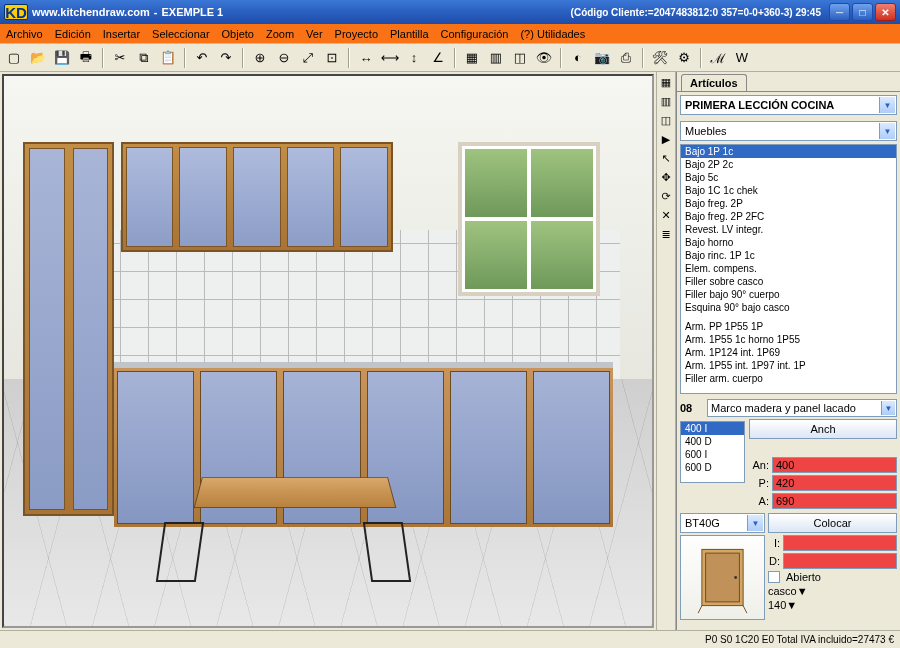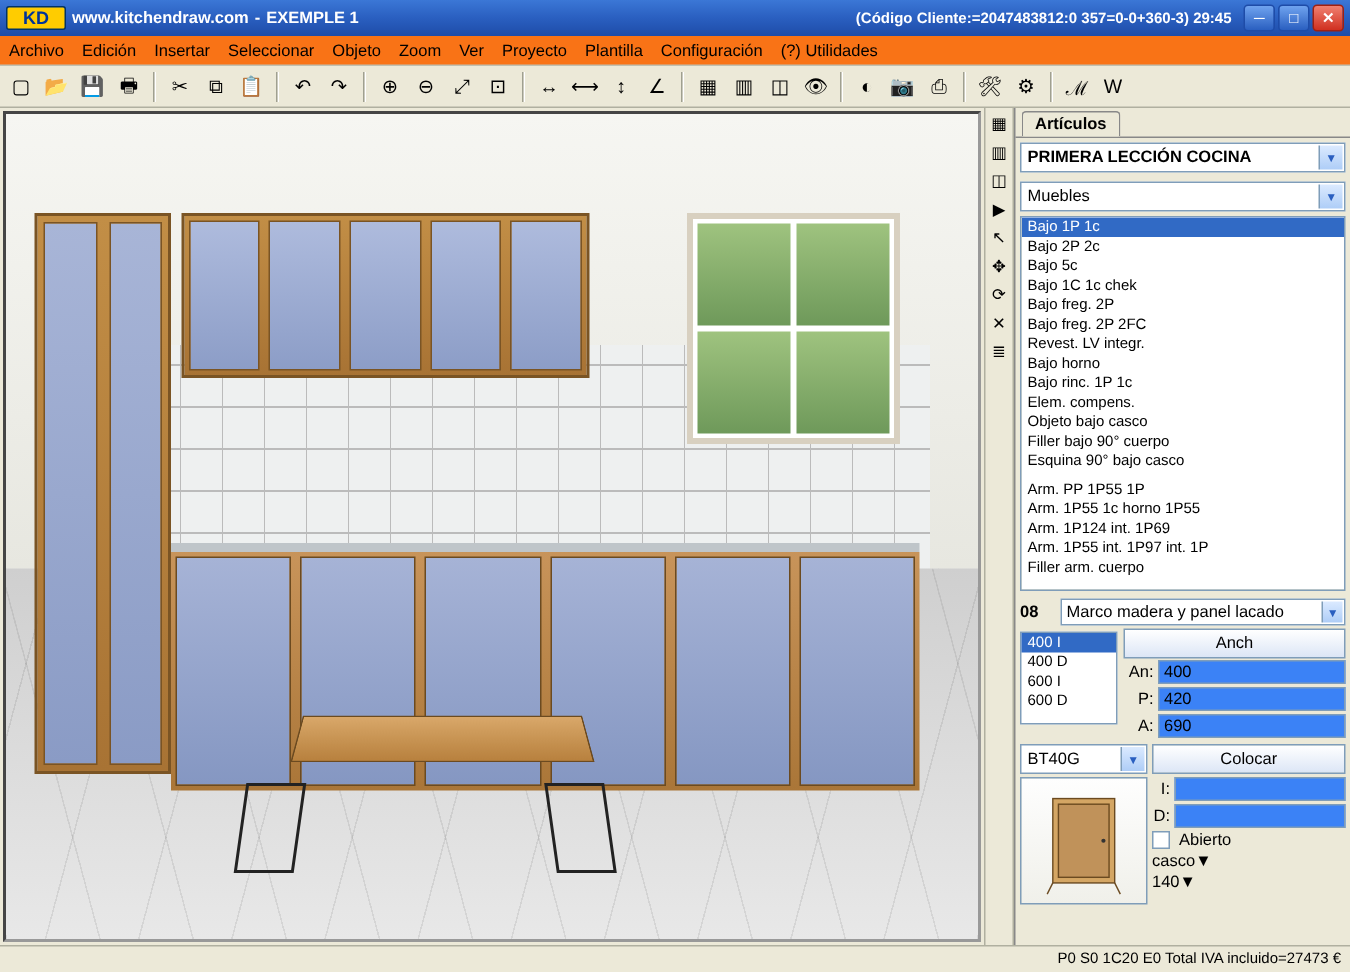--- a/index.html
+++ b/index.html
@@ -1,18 +1,18 @@
 <!DOCTYPE html>
 <html><head>
 <meta charset="utf-8">
 <style>
   * { box-sizing: border-box; margin: 0; padding: 0; }
   body { font-family: Tahoma, Arial, sans-serif; font-size: 11px; background: #ece9d8; width: 900px; height: 648px; overflow: hidden; }
   .titlebar { height: 24px; background: linear-gradient(to bottom, #3b77d6 0%, #2a5fc0 50%, #1e4ca8 100%); display: flex; align-items: center; color: #fff; font-weight: bold; padding: 0 4px; }
-  .titlebar .logo { width: 40px; height: 16px; background: #ffcc00; color: #003399; font-size: 12px; display: flex; align-items: center; justify-content: center; border: 1px solid #003366; margin-right: 4px; border-radius: 2px; font-weight: bold; }
+  .titlebar .logo { width: 24px; height: 16px; background: #ffcc00; color: #003399; font-size: 15px; display: flex; align-items: center; justify-content: center; border: 1px solid #003366; margin-right: 4px; border-radius: 2px; font-weight: bold; }
   .titlebar .title-left { flex: 0 0 auto; }
   .titlebar .spacer { flex: 1; }
   .titlebar .title-right { margin-right: 8px; font-size: 10px; padding-left: 40px; }
   .winbtns { display: flex; gap: 2px; }
   .winbtn { width: 21px; height: 18px; background: linear-gradient(to bottom,#6fa3ef,#2a5fc0); border: 1px solid #1e4ca8; border-radius: 3px; display: flex; align-items: center; justify-content: center; color: white; font-size: 10px; cursor: pointer; }
   .winbtn.close { background: linear-gradient(to bottom,#f08070,#d03020); border-color:#a02010; font-weight: bold; }
   .menubar { height: 20px; background: #f97316; display: flex; align-items: center; padding: 0 6px; gap: 12px; border-bottom: 1px solid #c0c0b0; }
   .menubar .mitem { cursor: pointer; color: #000; }
   .toolbar { height: 28px; background: #ece9d8; display: flex; align-items: center; padding: 0 4px; gap: 4px; border-bottom: 1px solid #b0b0a0; }
   .tbtn { width: 20px; height: 20px; display: flex; align-items: center; justify-content: center; cursor: pointer; border: 1px solid transparent; font-size: 13px; }
@@ -59,21 +59,21 @@
   .proprow{display:flex;align-items:center;margin:2px 3px;gap:3px;}
   .proprow .code{width:24px;font-weight:bold;}
   .proprow .txt{flex:1;border:1px solid #7f9db9;background:#fff;height:18px;display:flex;align-items:center;padding:0 12px 0 3px;position:relative;}
   .proprow .txt .arrow{position:absolute;right:1px;top:1px;bottom:1px;width:14px;background:linear-gradient(#dbeaff,#aecdf7);border-left:1px solid #7f9db9;display:flex;align-items:center;justify-content:center;color:#2a5fc0;font-size:8px;}
   .sizelist{width:65px;height:62px;border:1px solid #7f9db9;background:#fff;margin:2px 0 2px 3px;font-size:10px;float:left;}
   .sizelist .li{padding:1px 4px;cursor:pointer;}
   .sizelist .li.sel{background:#316ac5;color:#fff;}
   .dimgrid{margin-left:72px;margin-right:3px;}
   .dimrow{display:flex;align-items:center;gap:3px;margin-bottom:2px;}
   .dimrow label{width:20px;text-align:right;}
-  .dimrow .inp{flex:1;height:16px;border:1px solid #7f9db9;background:#3b82f6;padding:0 3px;display:flex;align-items:center;}
+  .dimrow .inp{flex:1;height:16px;border:1px solid #7f9db9;background:#ef4444;padding:0 3px;display:flex;align-items:center;}
   .btn{height:20px;border:1px solid #7f9db9;background:linear-gradient(#fff,#dce6f6);display:flex;align-items:center;justify-content:center;cursor:pointer;padding:0 6px;}
   .preview{height:85px;margin:3px;border:1px solid #7f9db9;background:linear-gradient(#fefefe,#f0f0ea);display:flex;align-items:center;justify-content:center;}
   .preview svg{width:65px;height:75px;}
   .bottomrow{display:flex;gap:3px;margin:2px 3px;align-items:center;}
   .bottomrow .combo{flex:1;margin:0;}
   .statusbar{height:18px;background:#ece9d8;border-top:1px solid #b0b0a0;display:flex;align-items:center;padding:0 6px;font-size:10px;}
   .statusbar .sfill{flex:1;}
   .cb{width:12px;height:12px;border:1px solid #7f9db9;background:#fff;display:inline-block;margin-right:3px;vertical-align:middle;}
   .clearfix::after{content:"";display:table;clear:both;}
 </style>
@@ -212,21 +212,21 @@
         <div class="li sel">Bajo 1P 1c</div>
         <div class="li">Bajo 2P 2c</div>
         <div class="li">Bajo 5c</div>
         <div class="li">Bajo 1C 1c chek</div>
         <div class="li">Bajo freg. 2P</div>
         <div class="li">Bajo freg. 2P 2FC</div>
         <div class="li">Revest. LV integr.</div>
         <div class="li">Bajo horno</div>
         <div class="li">Bajo rinc. 1P 1c</div>
         <div class="li">Elem. compens.</div>
-        <div class="li">Objeto bajo casco</div>
+        <div class="li">Filler sobre casco</div>
         <div class="li">Filler bajo 90° cuerpo</div>
         <div class="li">Esquina 90° bajo casco</div>
         <div class="gap"></div>
         <div class="li">Arm. PP 1P55 1P</div>
         <div class="li">Arm. 1P55 1c horno 1P55</div>
         <div class="li">Arm. 1P124 int. 1P69</div>
         <div class="li">Arm. 1P55 int. 1P97 int. 1P</div>
         <div class="li">Filler arm. cuerpo</div>
         <div class="gap"></div>
         <div class="li">Alto 1P</div>
@@ -241,21 +241,21 @@
     </div>
 
     <div class="clearfix" style="position:relative;">
       <div class="sizelist" id="sizelist">
           <div class="li sel">400  I</div>
           <div class="li">400  D</div>
           <div class="li">600  I</div>
           <div class="li">600  D</div>
         </div>
       <div class="dimgrid">
-        <div class="btn" style="margin-bottom:1px">Anch</div>
+        <div class="btn" style="margin-bottom:18px">Anch</div>
         <div class="dimrow">
             <label>An:</label>
             <div class="inp">400</div>
           </div>
         <div class="dimrow">
             <label>P:</label>
             <div class="inp">420</div>
           </div>
         <div class="dimrow">
             <label>A:</label>

